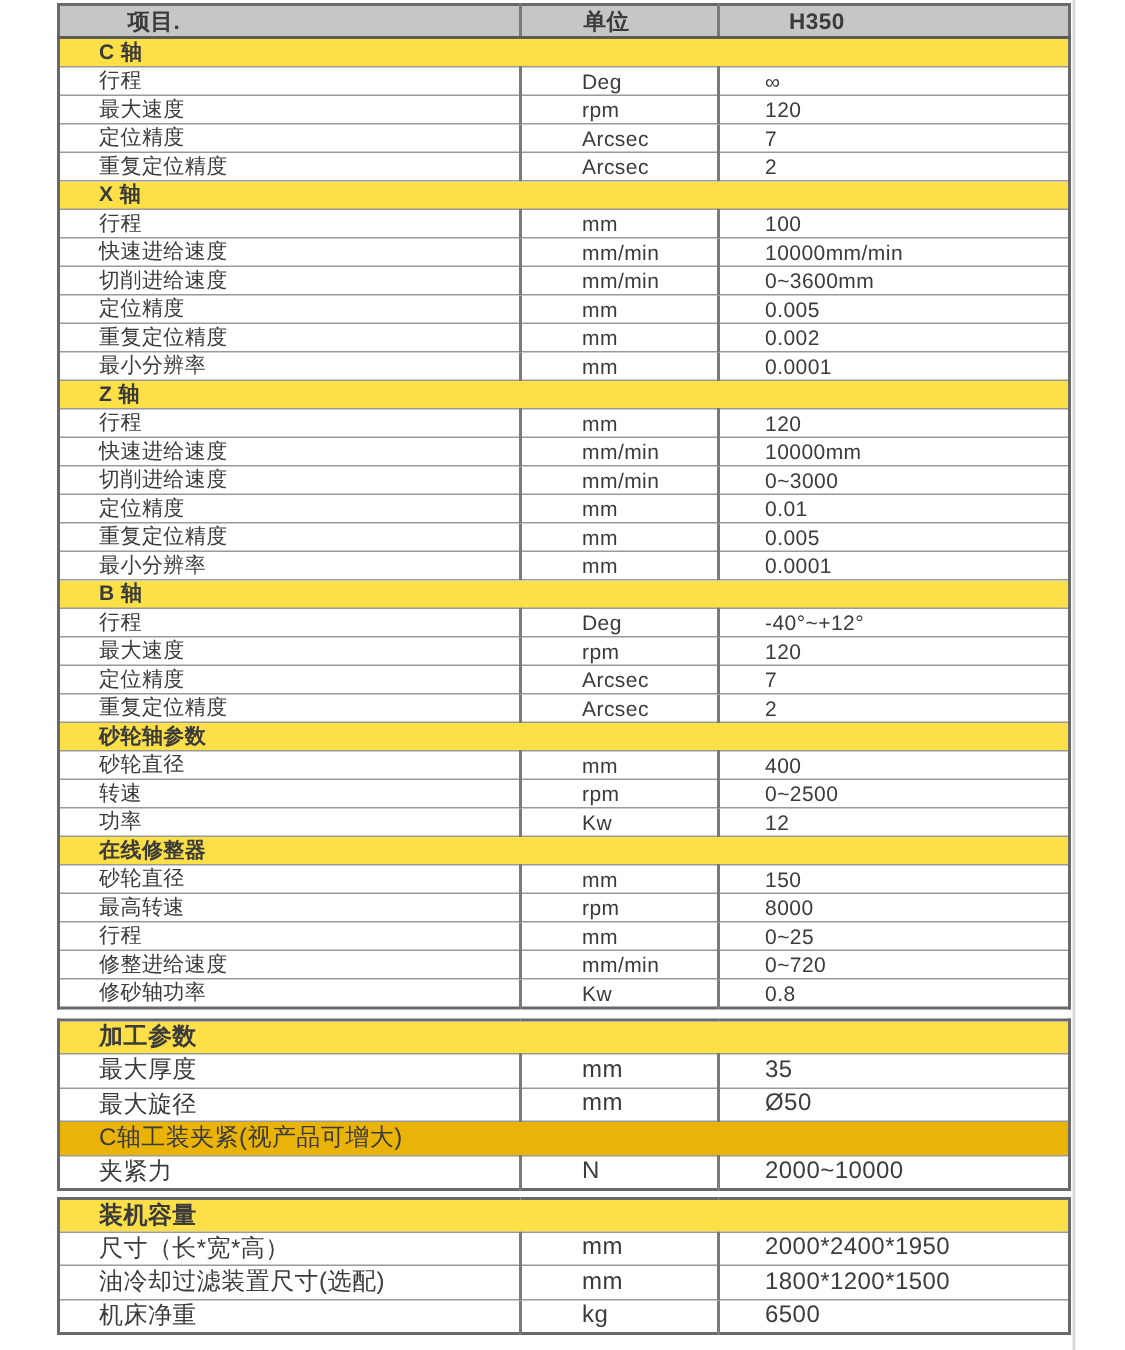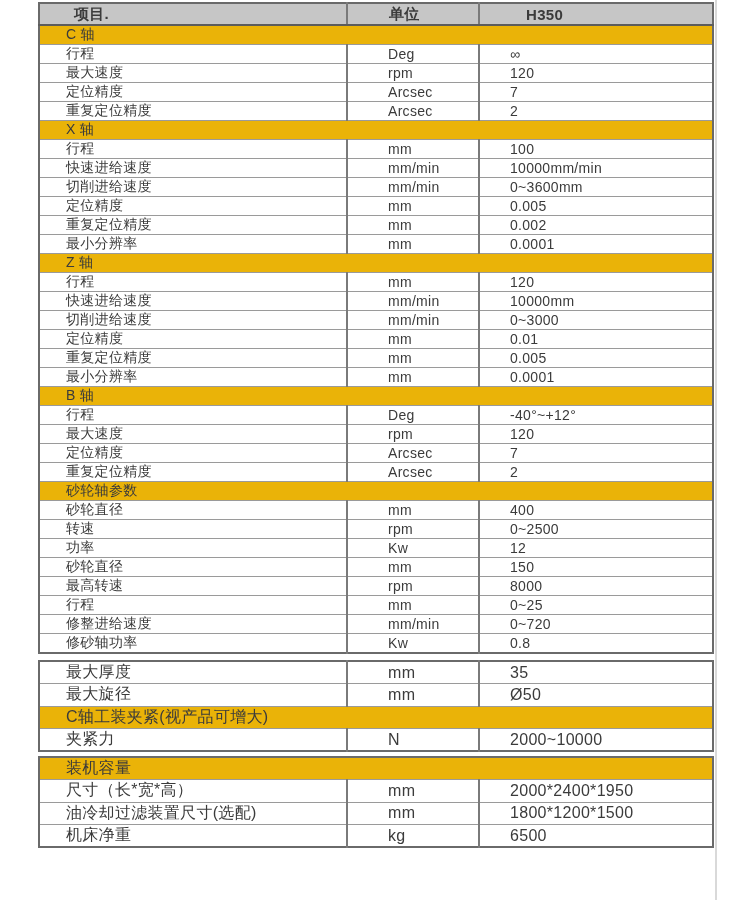--- a/index.html
+++ b/index.html
@@ -38,37 +38,37 @@
   }
   td.c-unit, td.c-val, th.c-unit, th.c-val { border-left: 2px solid #7a7a7a; }
 
   thead th {
     background: #c6c6c6;
     border-bottom: 2px solid #5c5c5c;
     font-weight: bold;
     font-size: 15px;
     height: 22px;
   }
-  th.c-item { padding-left: 34px; }
+  th.c-item { padding-left: 45px; }
   th.c-unit { padding-left: 41px; }
   th.c-val  { padding-left: 46px; }
 
   
   .b1 td { height: 17.7px; font-size: 14px; }
   
   .b2 td { height: 22.5px; font-size: 16px; }
   .b2 tr.section-row td { height: 17px; }
 
   td.c-item { padding-left: 26px; }
   td.c-unit { padding-left: 40px; }
   td.c-val  { padding-left: 30px; }
 
   tr.section-row td {
-    background: #eab308;
-    font-weight: normal;
+    background: #fde047;
+    font-weight: bold;
   }
   tr.span-row td { background: #eab308; }
 </style>
 </head>
 <body>
 
 <div class="page">
   <div class="right-line"></div>
   <div class="table-wrap">
 
@@ -209,20 +209,23 @@
           <tr>
             <td class="c-item">转速</td>
             <td class="c-unit">rpm</td>
             <td class="c-val">0~2500</td>
           </tr>
           <tr>
             <td class="c-item">功率</td>
             <td class="c-unit">Kw</td>
             <td class="c-val">12</td>
           </tr>
+          <tr class="section-row">
+            <td colspan="3" class="c-item">在线修整器</td>
+          </tr>
           <tr>
             <td class="c-item">砂轮直径</td>
             <td class="c-unit">mm</td>
             <td class="c-val">150</td>
           </tr>
           <tr>
             <td class="c-item">最高转速</td>
             <td class="c-unit">rpm</td>
             <td class="c-val">8000</td>
           </tr>
@@ -244,20 +247,23 @@
         </tbody>
     </table>
 
     <table class="spec b2" id="block-1">
       <colgroup>
           <col style="width:308px">
           <col style="width:132px">
           <col style="width:234px">
         </colgroup>
       <tbody>
+          <tr class="section-row">
+            <td colspan="3" class="c-item">加工参数</td>
+          </tr>
           <tr>
             <td class="c-item">最大厚度</td>
             <td class="c-unit">mm</td>
             <td class="c-val">35</td>
           </tr>
           <tr>
             <td class="c-item">最大旋径</td>
             <td class="c-unit">mm</td>
             <td class="c-val">Ø50</td>
           </tr>

